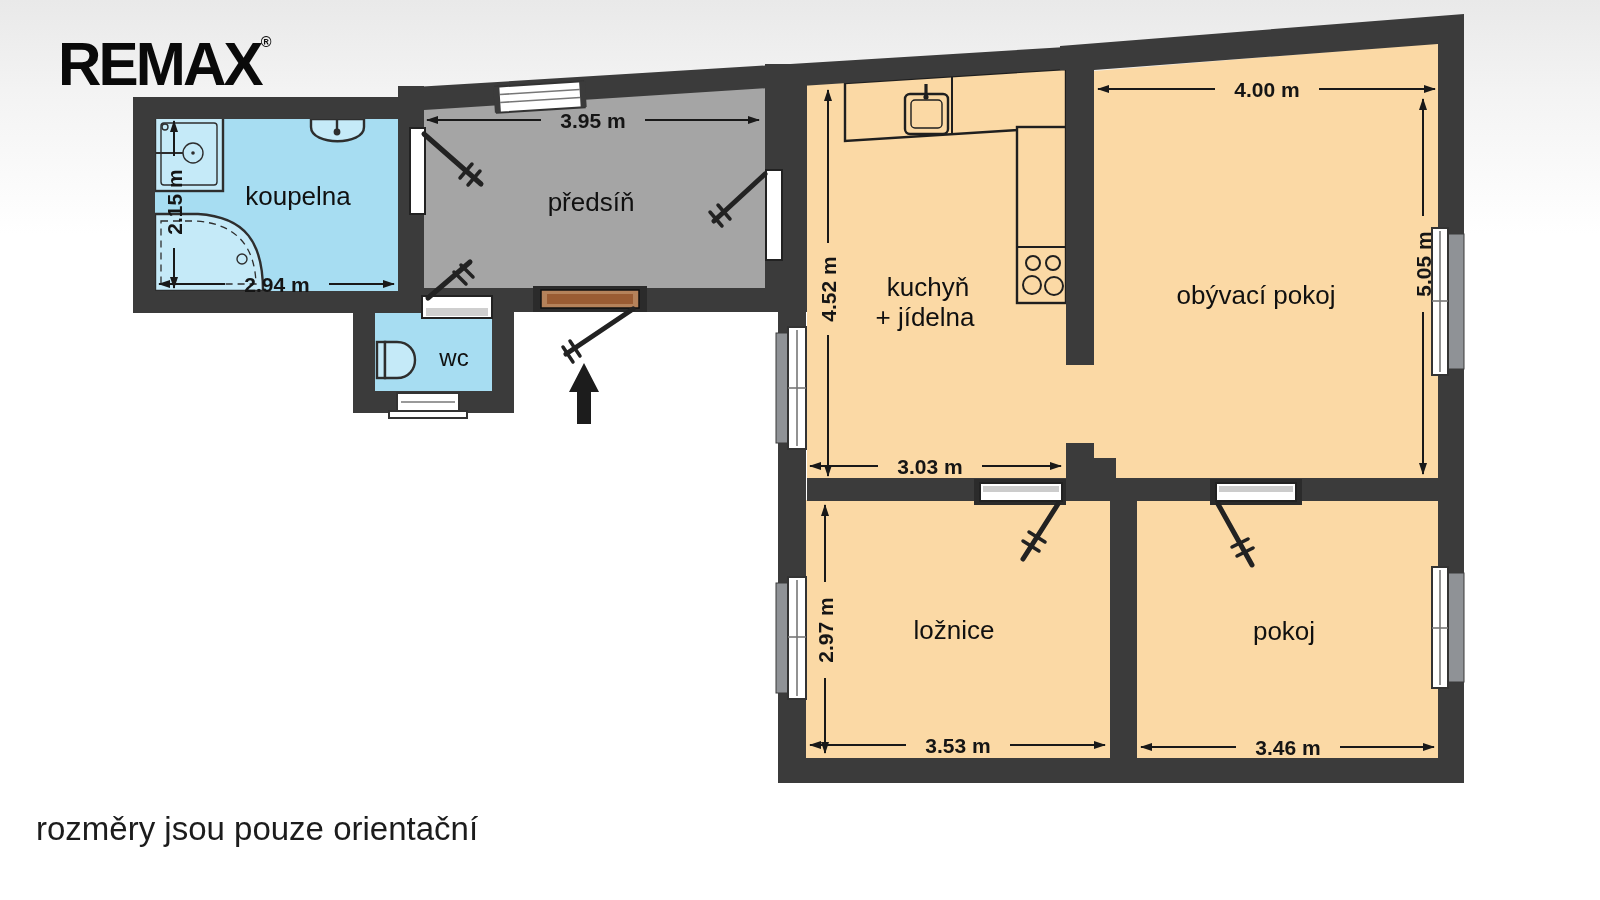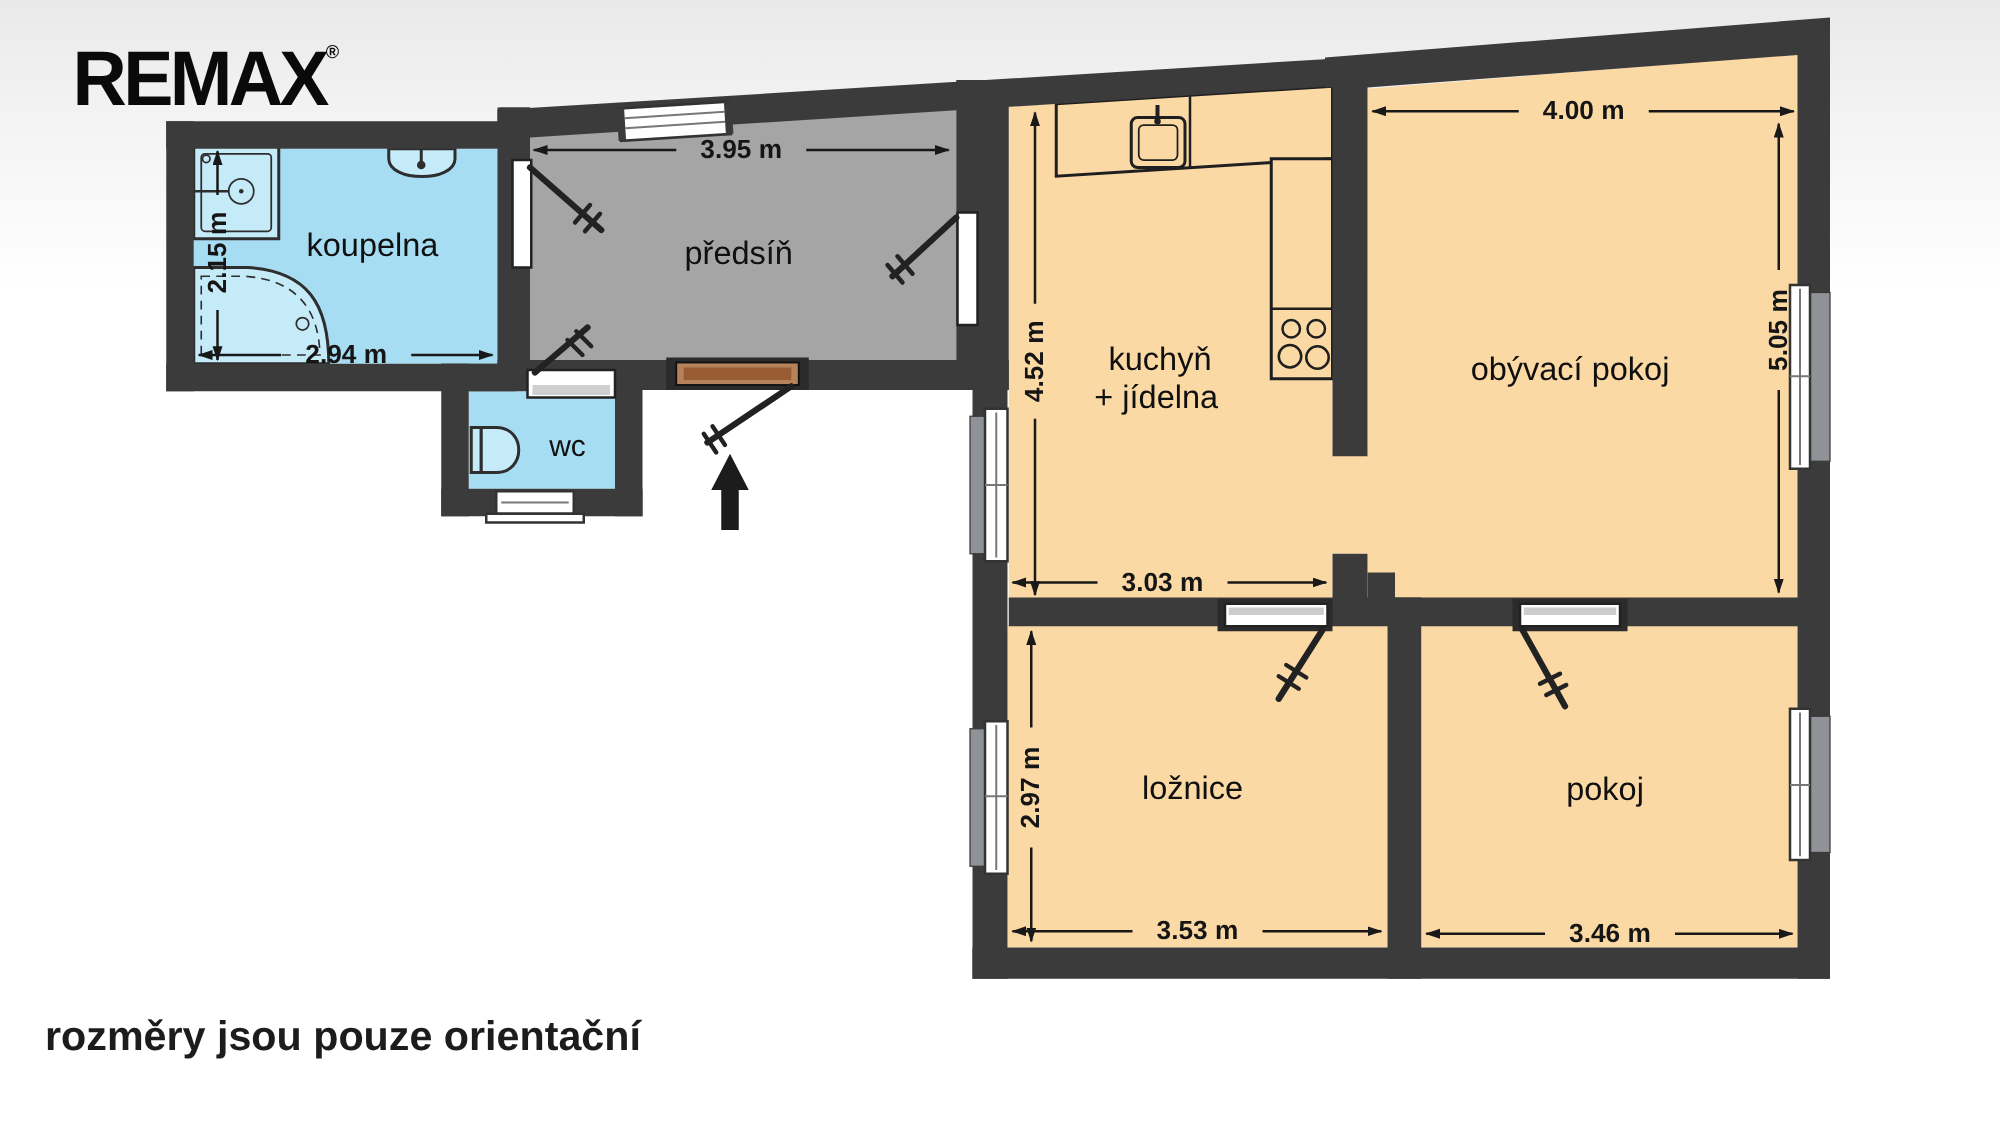--- a/index.html
+++ b/index.html
@@ -11,21 +11,21 @@
   .canvas{position:relative;width:1600px;height:900px;
     background:linear-gradient(180deg,#e9e9e9 0%,#f3f3f3 10%,#ffffff 26%);padding-left:11px;}
   .logo{
     position:absolute;left:58px;top:28px;
     font-size:62px;font-weight:800;letter-spacing:-3px;color:#0a0a0a;
     transform:scaleX(.97);transform-origin:left top;white-space:nowrap;
   }
   .logo sup{font-size:15px;font-weight:700;vertical-align:38px;letter-spacing:0;}
   .disclaimer{
     position:absolute;left:36px;top:810px;
-    font-size:33px;font-weight:700;color:#1c1c1c;white-space:nowrap;
+    font-size:33px;font-weight:400;color:#1c1c1c;white-space:nowrap;
   }
   svg{position:absolute;left:0;top:0;display:block;}
   
   .wall{fill:#3b3b3b;stroke:none;}
   .wet{fill:#a7ddf2;}
   .hall{fill:#a5a5a5;}
   .warm{fill:#fbd9a5;}
   .fixt{fill:#c5eaf8;stroke:#2e2e2e;stroke-width:2.4;}
   .fixthin{fill:none;stroke:#2e2e2e;stroke-width:1.4;}
   .counter{fill:#fbd9a5;stroke:#1f1f1f;stroke-width:2.4;}

